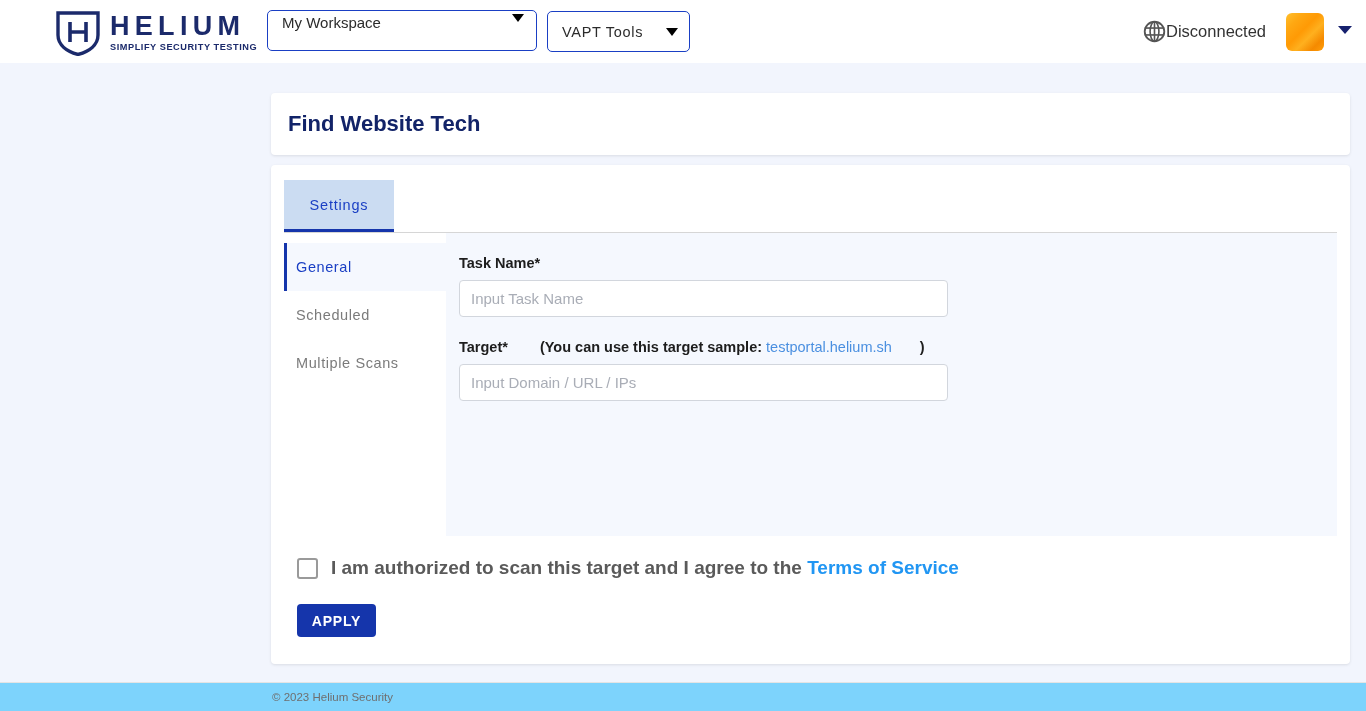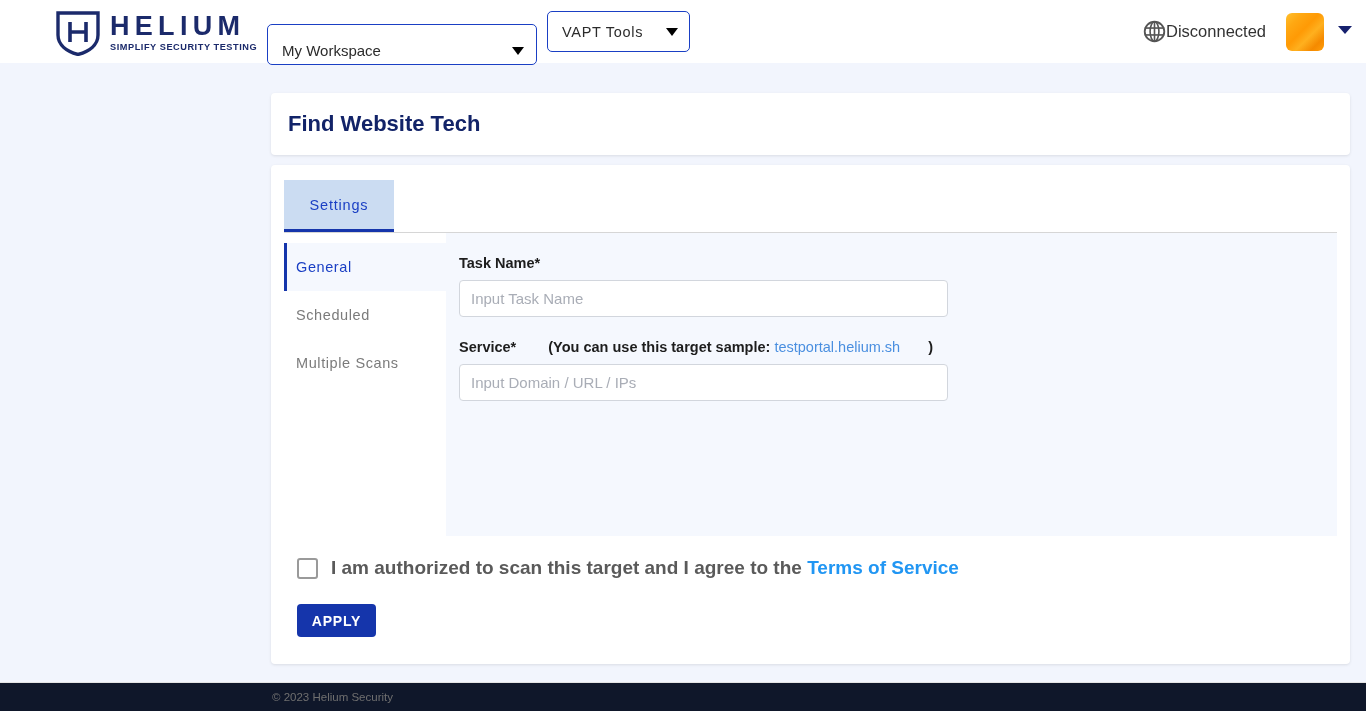--- a/index.html
+++ b/index.html
@@ -27,26 +27,26 @@
   .logo-name {
     font-size: 27px; font-weight: bold; letter-spacing: 5.3px;
     color: #1b2a6b; line-height: 1.05; white-space: nowrap;
   }
   .logo-tag {
     font-size: 9.2px; font-weight: bold; letter-spacing: 0.55px;
     color: #1b2a6b; white-space: nowrap; margin-top: 2px;
   }
 
   .ws-select {
-    position: absolute; left: 267px; top: 24px;
+    position: absolute; left: 267px; top: 10px;
     width: 270px; height: 41px;
     border: 1px solid #1a3fc4; border-radius: 5px;
     background: #fff;
-    display: flex; align-items: center;
-    padding: 12px 12px 0 14px;
+    display: flex; align-items: flex-start;
+    padding: 3px 12px 0 14px;
     cursor: pointer;
   }
   .ws-select .lbl { font-size: 15px; color: #2b2b2b; flex: 1; }
   .tools-select {
     position: absolute; left: 547px; top: 11px;
     width: 143px; height: 41px;
     border: 1px solid #1a3fc4; border-radius: 5px;
     background: #fff;
     display: flex; align-items: center;
     padding: 0 11px 0 14px;
@@ -184,21 +184,21 @@
     width: 79px; height: 33px;
     background: #1535ab; border: none; border-radius: 4px;
     color: #fff; font-size: 14px; font-weight: bold; letter-spacing: 0.8px;
     cursor: pointer; font-family: "Liberation Sans", sans-serif;
   }
 
   
   .footer {
     position: absolute; left: 0; bottom: 0;
     width: 1366px; height: 29px;
-    background: #0f172a;
+    background: #7dd3fc;
     border-top: 1px solid #e4e4e4;
   }
   .footer-text {
     position: absolute; left: 272px; top: 8px;
     font-size: 11.5px; color: #6f6f6f;
   }
 </style>
 </head>
 <body>
 
@@ -270,21 +270,21 @@
       </div>
     </div>
 
     <div class="form-panel">
 
       <div class="field-label">Task Name*</div>
       <input class="text-input" type="text" placeholder="Input Task Name" style="">
 
       <div class="field-group-2">
         <div class="field-label">
-          <span>Service*</span><span class="normal"> (You can use this target sample: </span><span class="sample-link">testportal.helium.sh</span><span class="normal">)</span>
+          <span>Target*</span><span class="normal"> (You can use this target sample: </span><span class="sample-link">testportal.helium.sh</span><span class="normal">)</span>
         </div>
         <input class="text-input" type="text" placeholder="Input Domain / URL / IPs" style="">
       </div>
 
     </div>
   </div>
 
   <div class="consent-row" style="left:26px; top:392px;">
     <span class="checkbox"></span>
     <span class="consent-text"><span>I am authorized to scan this target and I agree to the </span><span class="tos-link">Terms of Service</span></span>

